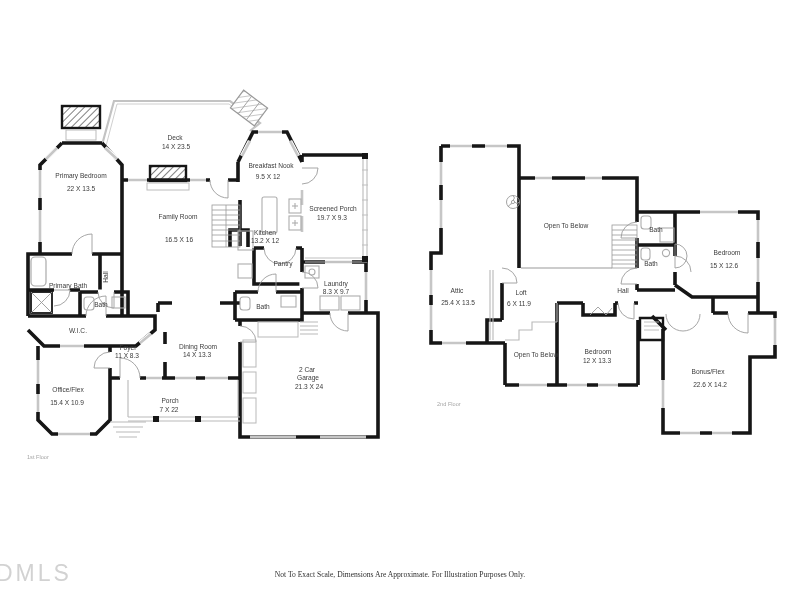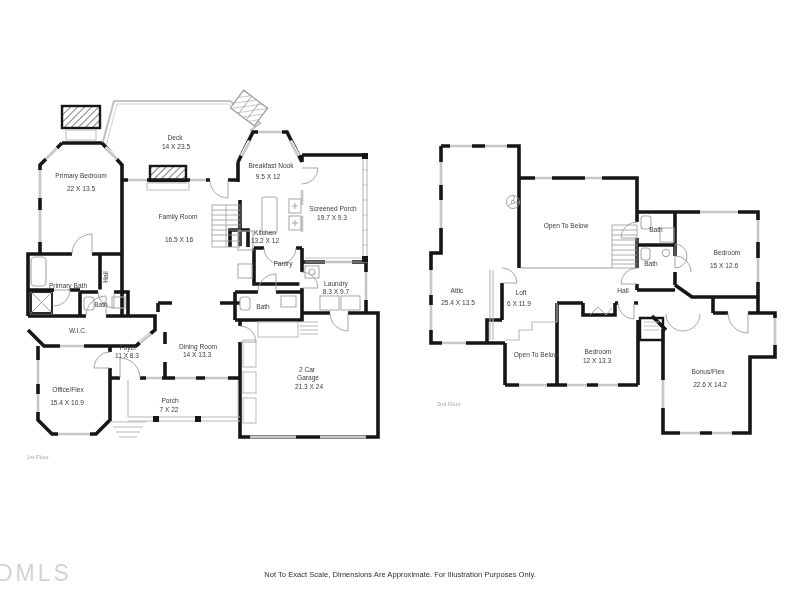--- a/index.html
+++ b/index.html
@@ -4,21 +4,21 @@
 <style>
   html,body{margin:0;padding:0;background:#fff;}
   #canvas{position:relative;width:800px;height:600px;background:#ffffff;overflow:hidden;
           font-family:"Liberation Sans","DejaVu Sans",sans-serif;}
   svg{position:absolute;left:0;top:0;}
   .rn{font-size:6.6px;fill:#3b3b3b;text-anchor:middle;font-family:"Liberation Sans","DejaVu Sans",sans-serif;}
   .fl{font-size:5.6px;fill:#a6a6a6;text-anchor:start;font-family:"Liberation Sans","DejaVu Sans",sans-serif;}
   #watermark{position:absolute;left:-4px;top:560px;font-size:23px;color:#d2d2d2;
              letter-spacing:3px;font-weight:400;}
   #footer{position:absolute;left:0;top:570px;width:800px;text-align:center;
-          font-size:7.6px;color:#2f2f2f;}
+          font-size:7.6px;color:#2f2f2f;font-family:Liberation Serif, serif;}
 </style>
 </head>
 <body>
 
 <div id="canvas">
 
 <svg width="800" height="600" viewBox="0 0 800 600">
   <defs>
     <pattern id="hatch" width="5" height="5" patternUnits="userSpaceOnUse" patternTransform="rotate(45)">
       <rect width="5" height="5" fill="#ffffff"></rect>

